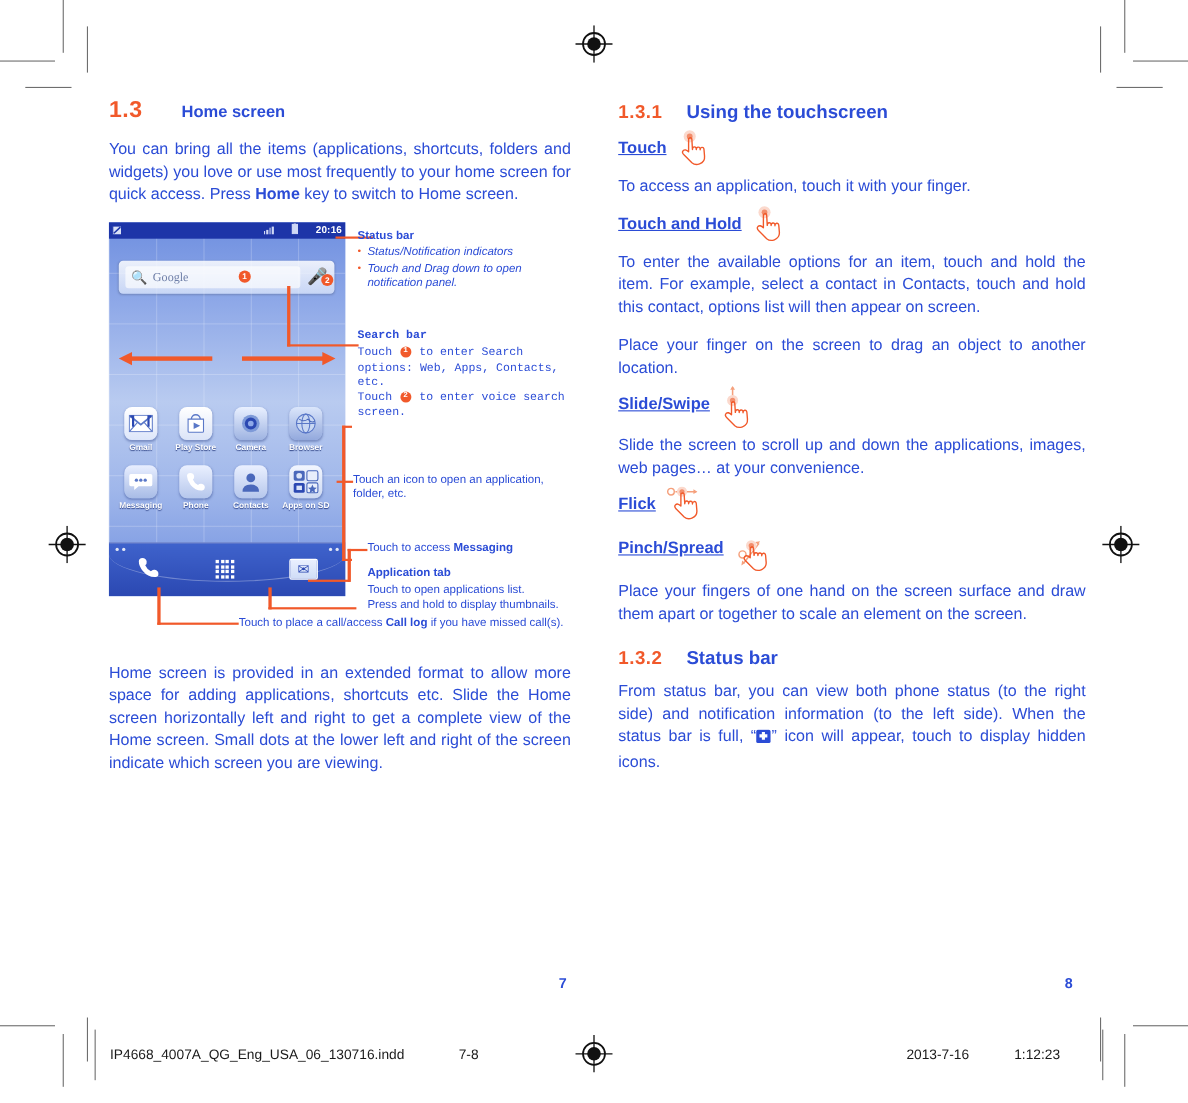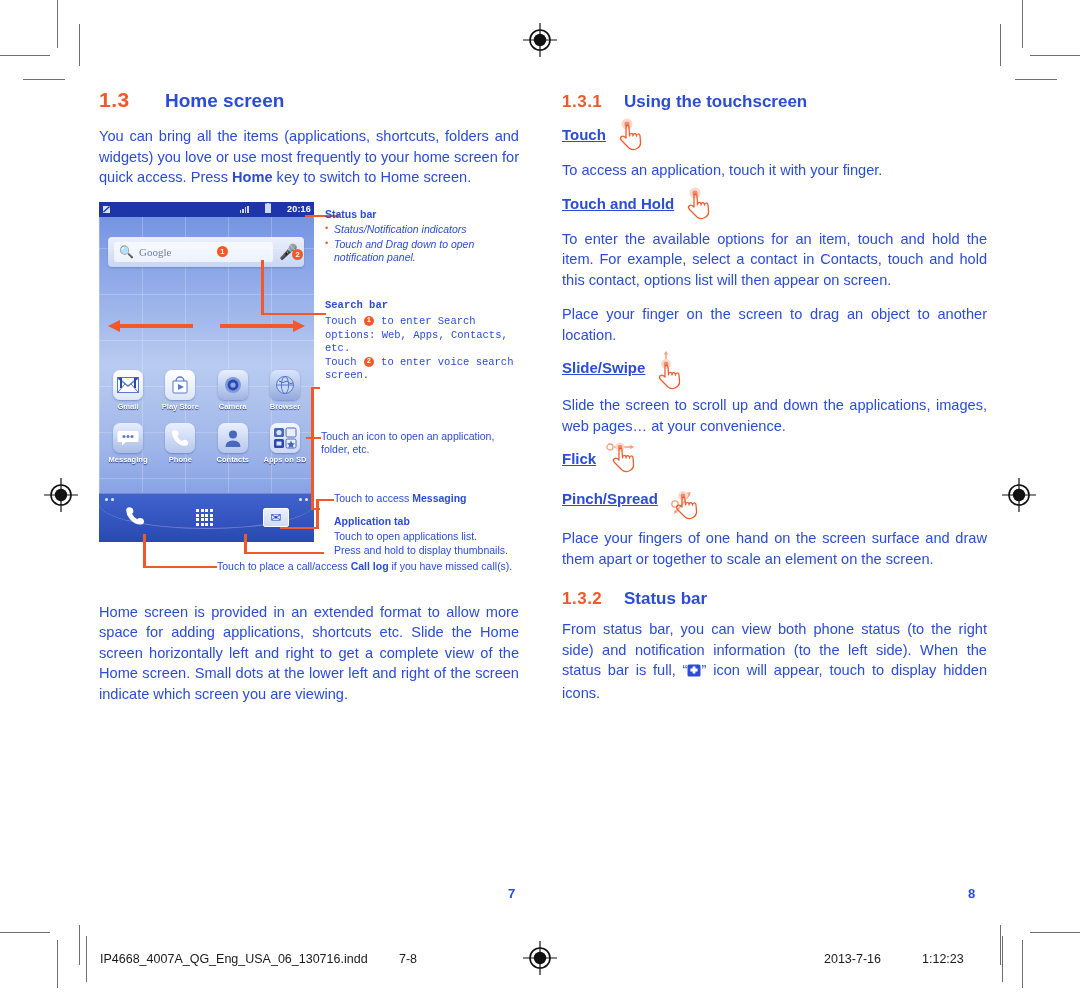--- a/index.html
+++ b/index.html
@@ -26,21 +26,21 @@
   
   .h-sec{
     display:flex;align-items:baseline;
     margin:0 0 14px 0;
   }
   .h-num{
     color:#F1592A;font-weight:bold;font-size:21px;
     letter-spacing:.5px;width:66px;flex:0 0 66px;
   }
   .h-txt{
-    color:#2B4CD6;font-weight:bold;font-size:19px;
+    color:#2B4CD6;font-weight:bold;font-size:15px;
   }
   .h-sec.sub .h-num{font-size:17px;width:62px;flex:0 0 62px;}
   .h-sec.sub .h-txt{font-size:17px;}
 
   
   p.body{
     color:#2B4CD6;
     font-size:14.6px;
     line-height:20.5px;
     margin:0 0 14px 0;
@@ -110,21 +110,21 @@
 
   .arrowrow{position:absolute;left:6px;right:6px;top:118px;height:14px;}
   .ar{position:absolute;top:4px;height:4px;background:#F1592A;}
   .ar.left{left:14px;width:74px;}
   .ar.right{right:14px;width:74px;}
   .arhead{position:absolute;top:0;width:0;height:0;border-top:6px solid transparent;border-bottom:6px solid transparent;}
   .arhead.l{left:3px;border-right:12px solid #F1592A;}
   .arhead.r{right:3px;border-left:12px solid #F1592A;}
 
   .apps{position:absolute;left:4px;right:4px;top:168px;}
-  .approw{display:flex;justify-content:space-between;margin-bottom:12px;}
+  .approw{display:flex;margin-bottom:12px;}
   .app{width:50px;text-align:center;}
   .app .ic{
     width:30px;height:30px;margin:0 auto 2px auto;border-radius:7px;
     display:flex;align-items:center;justify-content:center;
     background:linear-gradient(180deg,#f2f6ff,#c4d4f2);
     box-shadow:0 1px 2px rgba(30,50,120,.35);
     font-size:16px;color:#3b5bb5;overflow:hidden;
   }
   .app .lbl{
     color:#ffffff;font-size:7.6px;font-weight:bold;
@@ -182,21 +182,21 @@
 
   
   .pagenum{position:absolute;color:#2B4CD6;font-size:13px;font-weight:bold;}
   .footer{
     position:absolute;left:0;right:0;top:944px;height:30px;
     display:flex;align-items:center;
     font-family:"Liberation Sans", sans-serif;
     font-size:12.5px;color:#1a1a1a;
   }
   .footer .fl{position:absolute;left:100px;}
-  .footer .fpg{position:absolute;left:399px;}
+  .footer .fpg{position:absolute;left:417px;}
   .footer .fdate{position:absolute;left:824px;}
   .footer .ftime{position:absolute;left:922px;}
   .frule{position:absolute;width:1px;background:#6e6e6e;}
 
   
   .handsvg{display:block;}
 </style>
 </head>
 <body>
 

